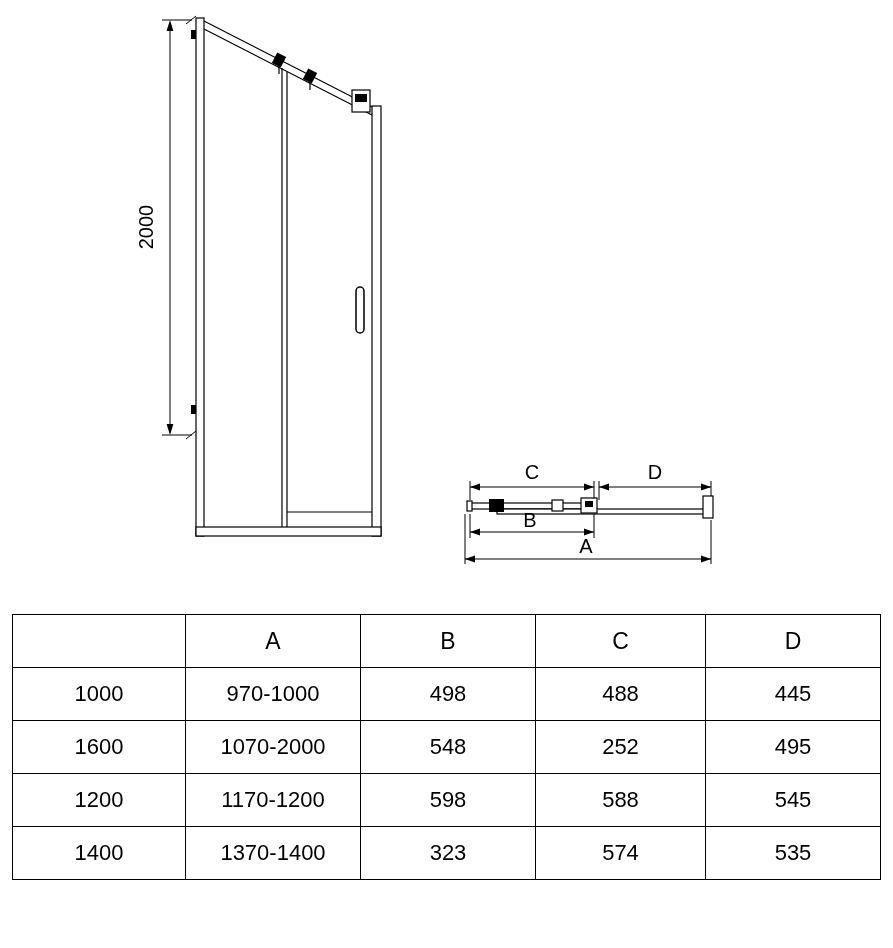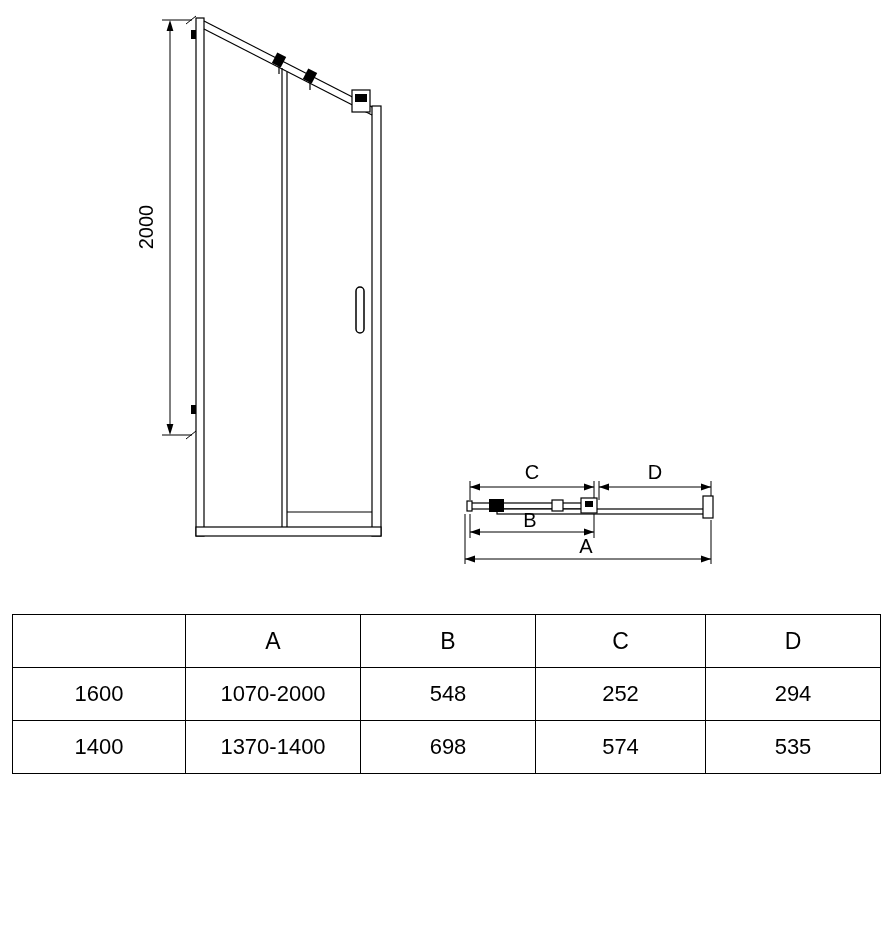--- a/index.html
+++ b/index.html
@@ -148,28 +148,42 @@
       <tr>
         <th></th>
         <th>A</th>
         <th>B</th>
         <th>C</th>
         <th>D</th>
       </tr>
     </thead>
     <tbody>
       <tr>
+        <td>1000</td>
+        <td>970-1000</td>
+        <td>498</td>
+        <td>488</td>
+        <td>445</td>
+      </tr>
+      <tr>
         <td>1600</td>
         <td>1070-2000</td>
         <td>548</td>
         <td>252</td>
-        <td>294</td>
+        <td>495</td>
+      </tr>
+      <tr>
+        <td>1200</td>
+        <td>1170-1200</td>
+        <td>598</td>
+        <td>588</td>
+        <td>545</td>
       </tr>
       <tr>
         <td>1400</td>
         <td>1370-1400</td>
-        <td>698</td>
+        <td>323</td>
         <td>574</td>
         <td>535</td>
       </tr>
     </tbody>
   </table>
 </div>
 
 </body></html>

